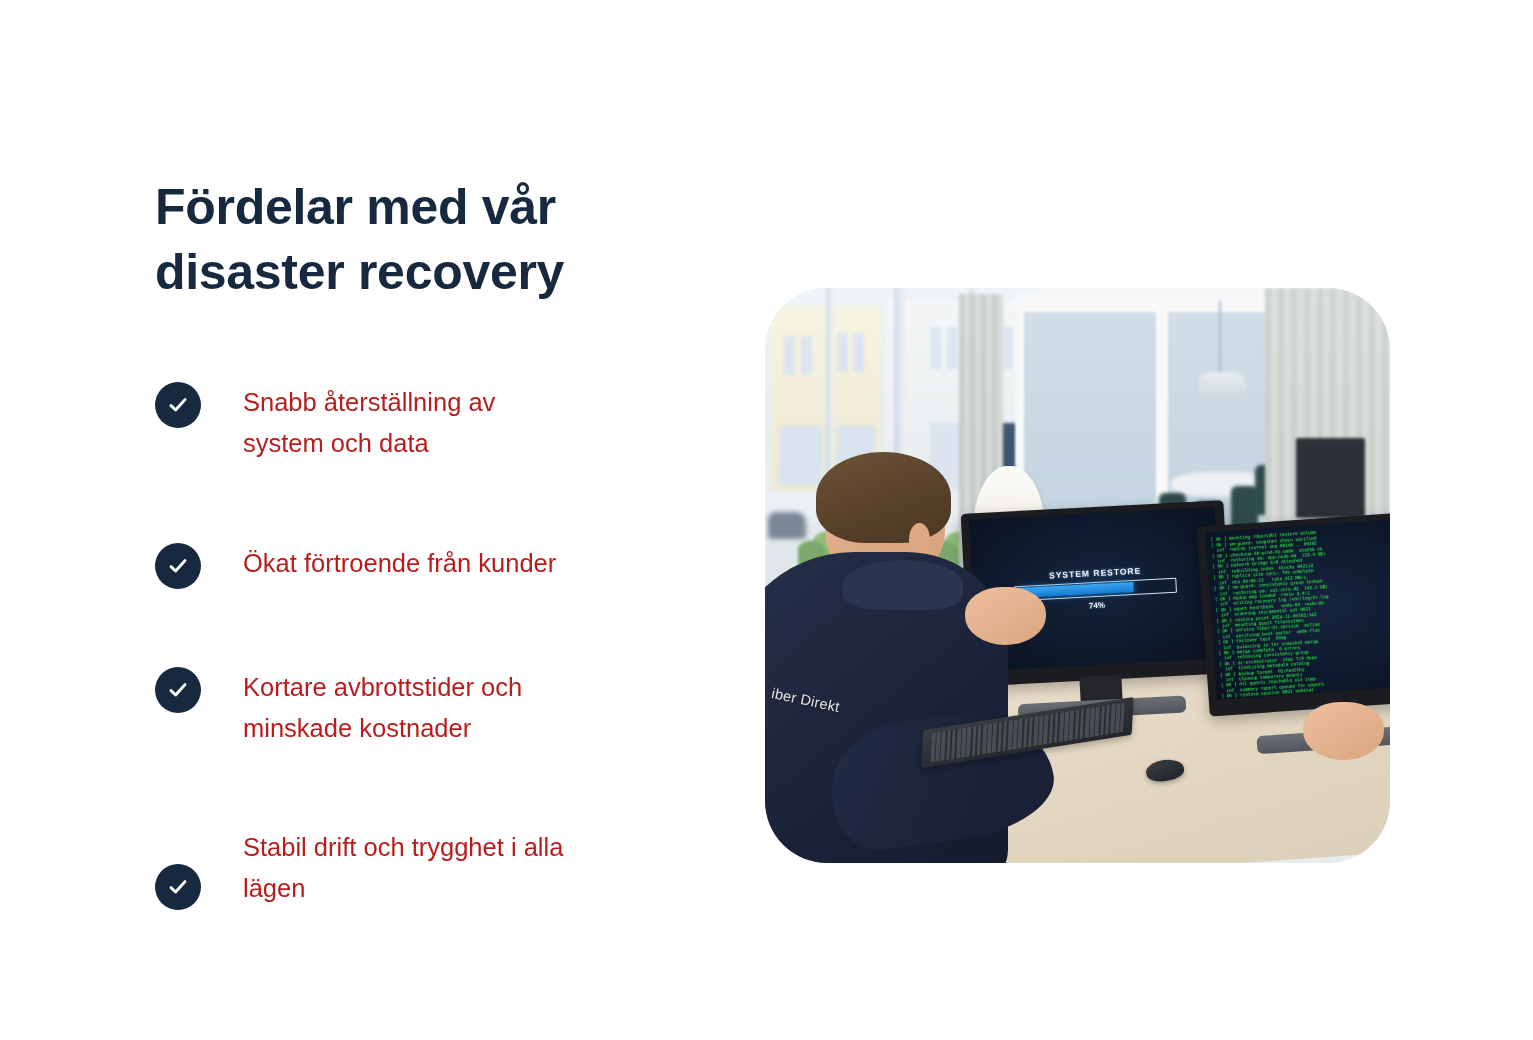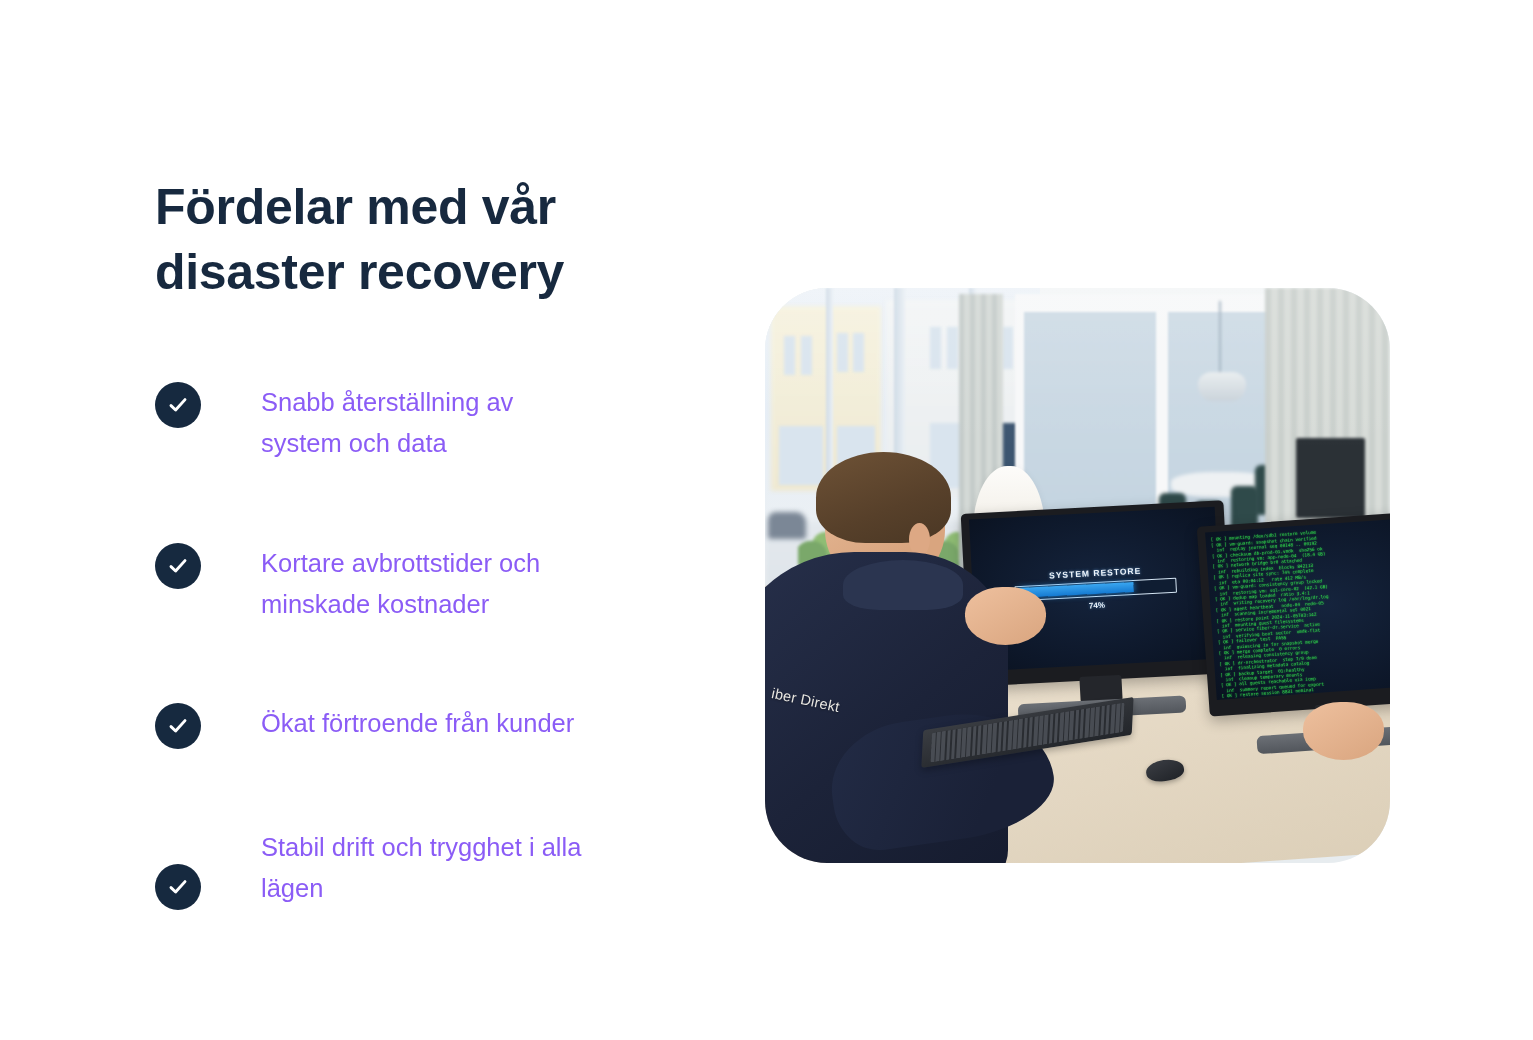--- a/index.html
+++ b/index.html
@@ -61,22 +61,22 @@
     justify-content: center;
     margin-top: 1px;
   }
   .benefit-item:last-child .check-badge { margin-top: 0; margin-bottom: 0; }
 
   .check-badge svg { display: block; }
 
   .benefit-text {
     font-size: 25.5px;
     line-height: 1.62;
-    color: #8b5cf6;
-    margin-left: 60px;
+    color: #b91c1c;
+    margin-left: 42px;
     max-width: 330px;
     padding-top: 1px;
   }
 
   
   .photo-card {
     position: absolute;
     left: 765px;
     top: 288px;
     width: 625px;
@@ -426,30 +426,30 @@
         <span class="benefit-text">Snabb återställning av system och data</span>
       </li>
 
 
       <li class="benefit-item">
         <span class="check-badge">
           <svg width="24" height="24" viewBox="0 0 24 24" aria-hidden="true">
             <path d="M5 12.6 L9.6 17 L19 6.6" fill="none" stroke="#ffffff" stroke-width="2.9" stroke-linecap="round" stroke-linejoin="round"></path>
           </svg>
         </span>
-        <span class="benefit-text">Kortare avbrottstider och minskade kostnader</span>
+        <span class="benefit-text">Ökat förtroende från kunder</span>
       </li>
 
       <li class="benefit-item">
         <span class="check-badge">
           <svg width="24" height="24" viewBox="0 0 24 24" aria-hidden="true">
             <path d="M5 12.6 L9.6 17 L19 6.6" fill="none" stroke="#ffffff" stroke-width="2.9" stroke-linecap="round" stroke-linejoin="round"></path>
           </svg>
         </span>
-        <span class="benefit-text">Ökat förtroende från kunder</span>
+        <span class="benefit-text">Kortare avbrottstider och minskade kostnader</span>
       </li>
 
       <li class="benefit-item">
         <span class="check-badge">
           <svg width="24" height="24" viewBox="0 0 24 24" aria-hidden="true">
             <path d="M5 12.6 L9.6 17 L19 6.6" fill="none" stroke="#ffffff" stroke-width="2.9" stroke-linecap="round" stroke-linejoin="round"></path>
           </svg>
         </span>
         <span class="benefit-text">Stabil drift och trygghet i alla lägen</span>
       </li>

